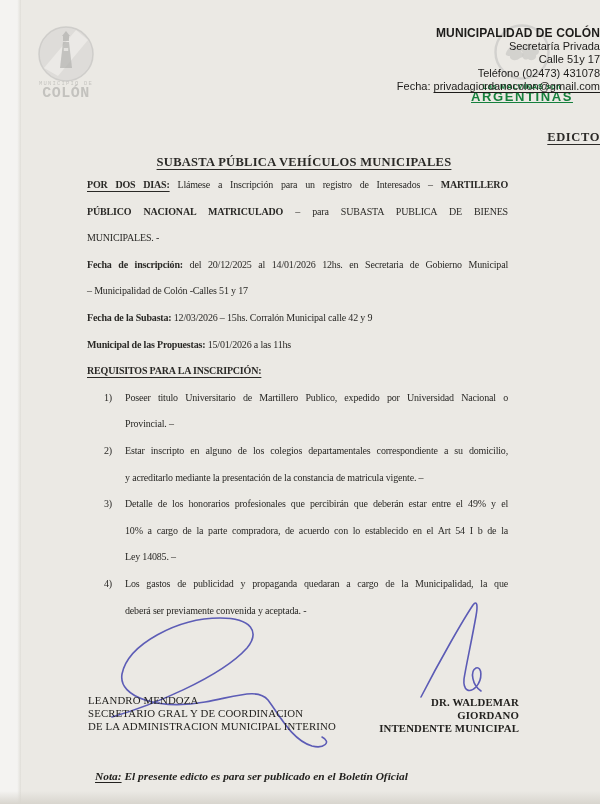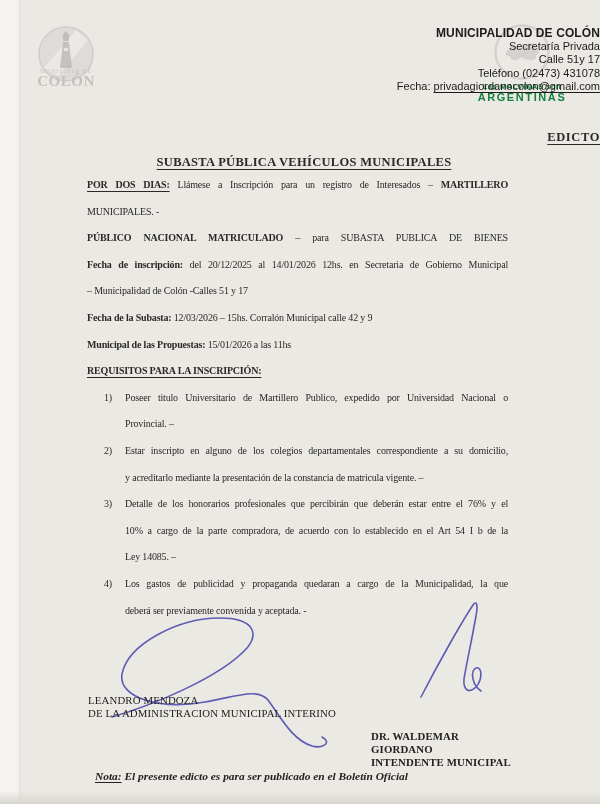--- a/index.html
+++ b/index.html
@@ -13,50 +13,50 @@
     background:linear-gradient(90deg,#f4f3f1 82%,#e0ded8 100%);}
   .scan-bottom{position:absolute;left:0;bottom:0;width:600px;height:13px;
     background:linear-gradient(180deg,rgba(218,215,208,0),#d8d5ce);}
   
   .header{position:absolute;left:0;top:27px;width:100%;text-align:right;
     font-family:"Liberation Sans",sans-serif;font-size:11px;line-height:13.2px;color:#1d1c1a;}
   .header .org{font-size:12px;font-weight:bold;letter-spacing:.1px;}
   .mail-link{text-decoration:underline;text-underline-offset:2px;}
   
   .logo-left-svg{position:absolute;left:36px;top:24px;}
-  .logo-left-cap{position:absolute;left:16px;top:68px;width:100px;text-align:center;
-    font-family:Liberation Serif, serif;color:#c6c5c1;}
+  .logo-left-cap{position:absolute;left:16px;top:80px;width:100px;text-align:center;
+    font-family:Liberation Mono, monospace;color:#c6c5c1;}
   .logo-left-cap .small{font-size:5.5px;letter-spacing:1.2px;}
   .logo-left-cap .big{font-size:15px;font-weight:bold;letter-spacing:.5px;color:#c3c2be;line-height:14px;}
   .logo-right-svg{position:absolute;left:492px;top:22px;}
   .logo-right-cap{position:absolute;left:457px;top:82px;width:130px;text-align:center;
     font-family:"Liberation Sans",sans-serif;color:#15803d;}
   .logo-right-cap .l1{font-size:7.5px;letter-spacing:.6px;font-weight:bold;}
-  .logo-right-cap .l2{font-size:11px;letter-spacing:1.6px;font-weight:bold;line-height:12px;}
+  .logo-right-cap .l2{font-size:13px;letter-spacing:1.6px;font-weight:bold;line-height:12px;text-decoration:underline;}
   
   .title{position:absolute;left:0;top:130px;width:100%;text-align:right;
     font-weight:bold;font-size:12.5px;letter-spacing:.6px;}
   .subtitle{position:absolute;left:4px;top:155px;width:100%;text-align:center;
     font-weight:bold;font-size:12.5px;letter-spacing:.3px;}
   .ul{text-decoration:underline;text-underline-offset:3px;}
   
   .body{position:absolute;left:87px;top:172px;width:421px;
     font-size:10px;letter-spacing:-.18px;color:#2a2926;}
   .ln{height:26.6px;line-height:26.6px;white-space:nowrap;}
   .j{text-align:justify;text-align-last:justify;}
   .b{font-weight:bold;}
   .bu{font-weight:bold;text-decoration:underline;text-underline-offset:2.5px;}
   .li{padding-left:38px;position:relative;}
   .mark{position:absolute;left:17px;}
   
   .sig-svg{position:absolute;left:0;top:0;pointer-events:none;}
   .sig-left-text{position:absolute;left:88px;top:694px;font-weight:normal;
     font-size:10.8px;line-height:13px;letter-spacing:.15px;color:#23221f;}
-  .sig-right-text{position:absolute;left:371px;top:696px;width:148px;text-align:left;
-    font-weight:bold;font-size:10.8px;line-height:13px;letter-spacing:.15px;color:#23221f;margin-top:34px;}
+  .sig-right-text{position:absolute;left:371px;top:696px;width:148px;text-align:right;
+    font-weight:bold;font-size:10.8px;line-height:13px;letter-spacing:.15px;color:#23221f;}
   
   .note{position:absolute;left:95px;top:770px;font-weight:bold;font-style:italic;
     font-size:11.4px;color:#23221f;}
   .note .nlabel{text-decoration:underline;text-underline-offset:2px;}
 </style>
 </head>
 <body>
 
 <div id="paper">
 
@@ -92,58 +92,59 @@
     <div>Calle 51y 17</div>
     <div>Teléfono (02473) 431078</div>
     <div><span>Fecha: </span><span class="mail-link">privadagiordanocolon@gmail.com</span></div>
   </div>
 
   <div class="title"><span class="ul">EDICTO</span></div>
   <div class="subtitle"><span class="ul">SUBASTA PÚBLICA VEHÍCULOS MUNICIPALES</span></div>
 
   <div class="body">
     <div class="ln j"><span class="bu">POR DOS DIAS:</span><span> Llámese a Inscripción para un registro de Interesados – </span><span class="b">MARTILLERO</span></div>
+    <div class="ln j"><span class="b">PÚBLICO NACIONAL MATRICULADO</span><span> – para SUBASTA PUBLICA DE BIENES</span></div>
     <div class="ln"><span>MUNICIPALES. -</span></div>
-    <div class="ln j"><span class="b">PÚBLICO NACIONAL MATRICULADO</span><span> – para SUBASTA PUBLICA DE BIENES</span></div>
 
     <div class="ln j"><span class="b">Fecha de inscripción:</span><span> del 20/12/2025 al 14/01/2026 12hs. en Secretaria de Gobierno Municipal</span></div>
     <div class="ln"><span>– Municipalidad de Colón -Calles 51 y 17</span></div>
 
     <div class="ln"><span class="b">Fecha de la Subasta:</span><span> 12/03/2026 – 15hs. Corralón Municipal calle 42 y 9</span></div>
 
     <div class="ln"><span class="b">Municipal de las Propuestas:</span><span> 15/01/2026 a las 11hs</span></div>
 
     <div class="ln"><span class="bu">REQUISITOS PARA LA INSCRIPCIÓN:</span></div>
 
     <div class="ln li j"><span class="mark">1)</span><span>Poseer titulo Universitario de Martillero Publico, expedido por Universidad Nacional o</span></div>
     <div class="ln li"><span>Provincial. –</span></div>
 
     <div class="ln li j"><span class="mark">2)</span><span>Estar inscripto en alguno de los colegios departamentales correspondiente a su domicilio,</span></div>
     <div class="ln li"><span>y acreditarlo mediante la presentación de la constancia de matricula vigente. –</span></div>
 
-    <div class="ln li j"><span class="mark">3)</span><span>Detalle de los honorarios profesionales que percibirán que deberán estar entre el 76% y el</span></div>
+    <div class="ln li j"><span class="mark">3)</span><span>Detalle de los honorarios profesionales que percibirán que deberán estar entre el 49% y el</span></div>
     <div class="ln li j"><span>10% a cargo de la parte compradora, de acuerdo con lo establecido en el Art 54 I b de la</span></div>
     <div class="ln li"><span>Ley 14085. –</span></div>
 
     <div class="ln li j"><span class="mark">4)</span><span>Los gastos de publicidad y propaganda quedaran a cargo de la Municipalidad, la que</span></div>
     <div class="ln li"><span>deberá ser previamente convenida y aceptada. -</span></div>
   </div>
 
   <svg class="sig-svg" width="600" height="804" viewBox="0 0 600 804">
     <g fill="none" stroke="#5050b2" stroke-width="1.6" stroke-linecap="round" opacity="0.92">
       <path d="M112,717 C150,706 220,678 247,648 C260,632 252,618 220,618 C178,618 128,644 122,674
                C118,698 160,710 205,702 C238,696 258,688 268,700 C280,716 292,740 312,746
                C324,749 332,742 322,737"></path>
       <path d="M421,697 C440,660 463,620 473,605 C477,600 478,605 476,616 C471,644 466,666 464,679
                C463,690 469,694 476,687 C483,679 482,666 476,668 C470,671 472,685 481,691"></path>
     </g>
   </svg>
 
   <div class="sig-left-text">
     <div>LEANDRO MENDOZA</div>
+    <div>SECRETARIO GRAL Y DE COORDINACION</div>
     <div>DE LA ADMINISTRACION MUNICIPAL INTERINO</div>
   </div>
 
   <div class="sig-right-text">
     <div>DR. WALDEMAR GIORDANO</div>
     <div>INTENDENTE MUNICIPAL</div>
   </div>
 
   <div class="note"><span class="nlabel">Nota:</span><span> El presente edicto es para ser publicado en el Boletín Oficial</span></div>
 

